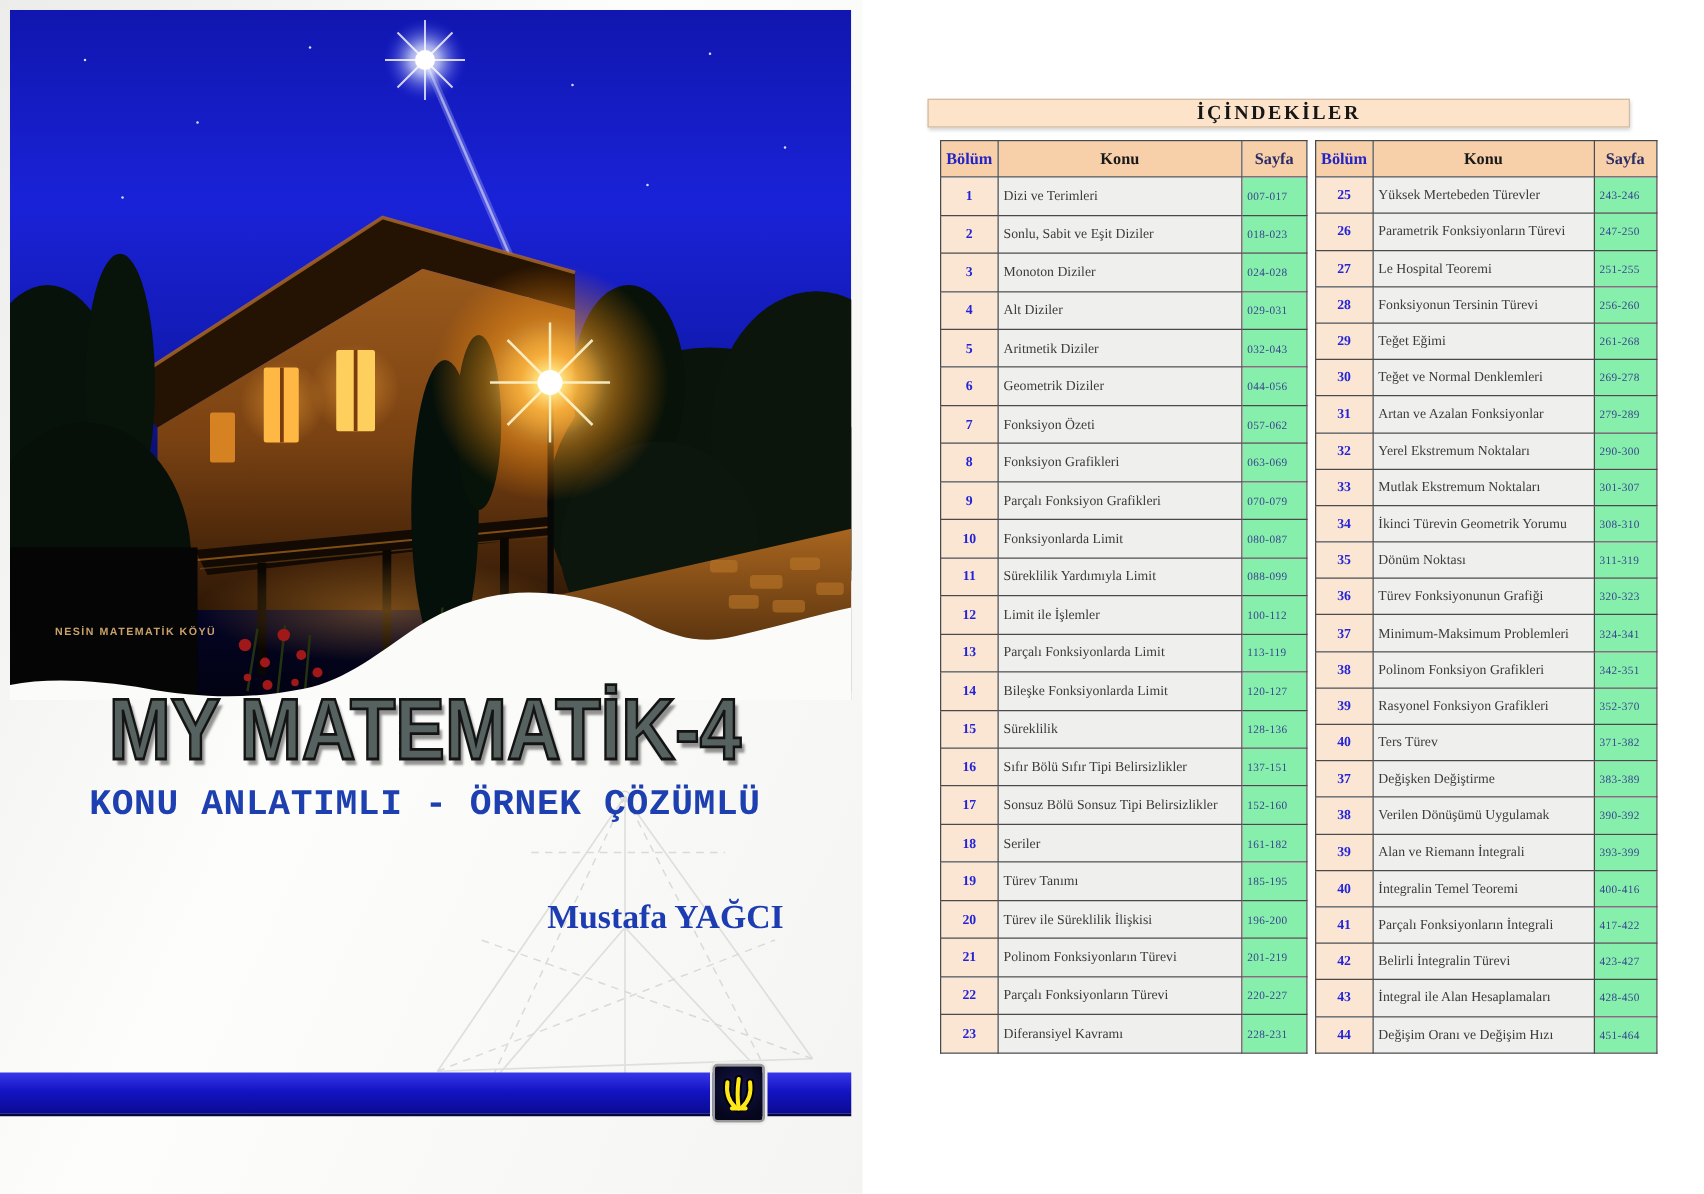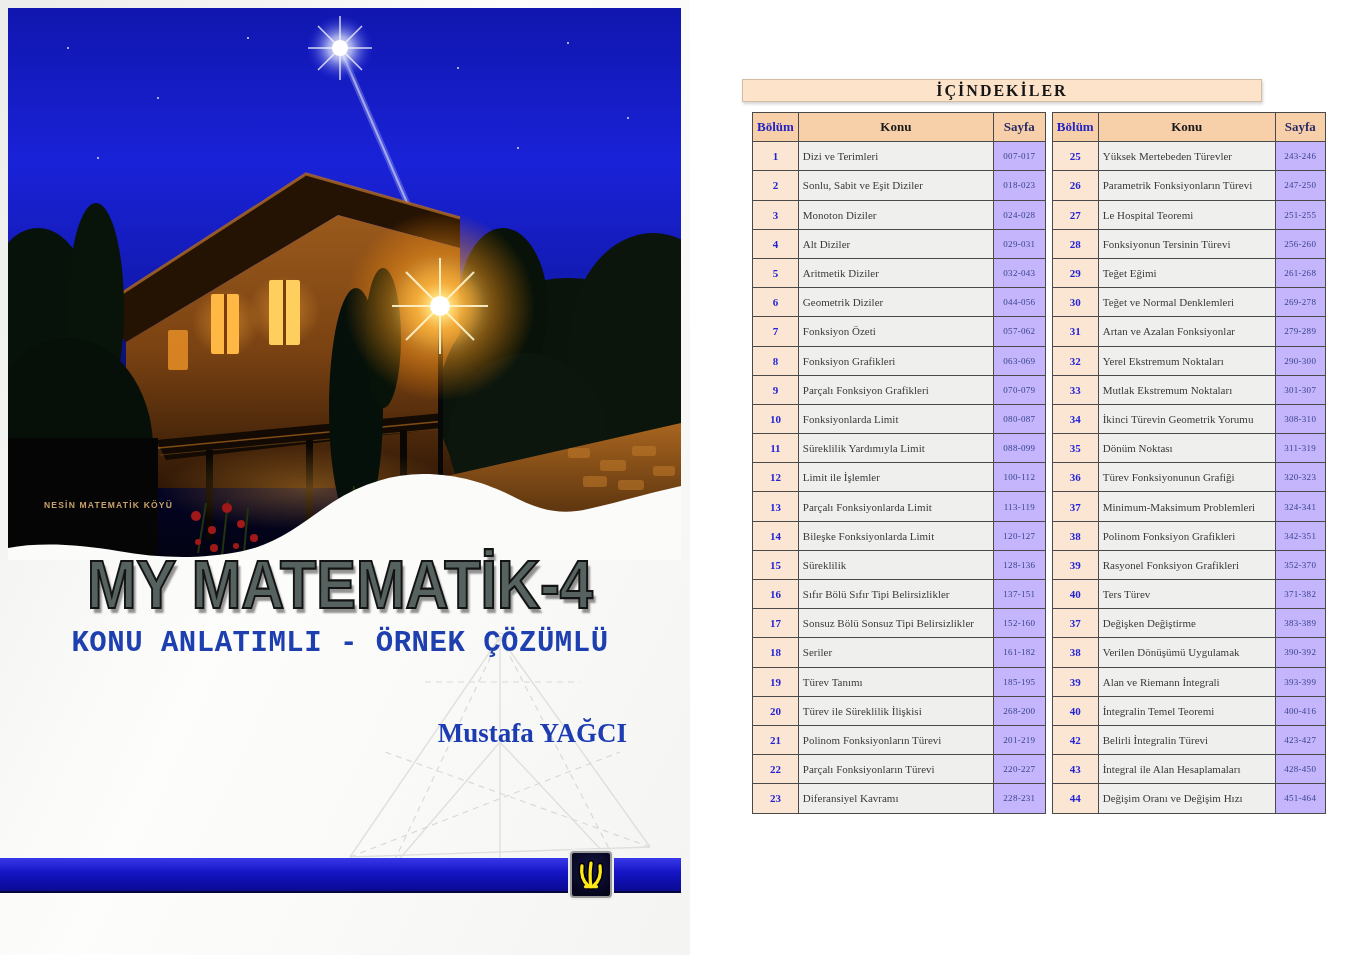--- a/index.html
+++ b/index.html
@@ -31,35 +31,35 @@
 
   .footer-bar{position:absolute;left:0;top:858px;width:681px;height:33px;
               background:linear-gradient(180deg,#3838ea 0%,#1414c4 45%,#0a0a92 100%);
               border-bottom:2px solid #06063a;}
   .logo-box{position:absolute;left:570px;top:851px;width:42px;height:47px;
             background:radial-gradient(circle at 50% 40%,#16164a 0%,#05051c 80%);
             border:2px solid #9a9a9a;border-radius:4px;box-sizing:border-box;
             box-shadow:0 0 0 2px #eeeeee;}
 
   
-  .toc-heading{position:absolute;left:742px;top:79px;width:520px;height:23px;
+  .toc-heading{position:absolute;left:742px;top:79px;width:562px;height:23px;
                background:#fce3ca;border:1px solid #d2bca4;box-sizing:border-box;
                text-align:center;font-weight:bold;font-size:16px;letter-spacing:2px;
                color:#161616;line-height:21px;box-shadow:1px 2px 3px rgba(0,0,0,.18);}
   .toc-tables{position:absolute;left:752px;top:112px;display:flex;gap:6px;}
   table.toc{border-collapse:collapse;table-layout:fixed;}
   table.toc th, table.toc td{border:1px solid #4a4a4a;height:29.2px;padding:0 4px;
                overflow:hidden;white-space:nowrap;box-sizing:border-box;}
   table.toc th{background:#f7cfa8;font-size:13px;}
   th.h-chapter{color:#2424c4;}
   th.h-topic{color:#1a1a1a;text-align:center;}
   th.h-page{color:#2b2b66;text-align:center;}
   td.c-chapter{background:#fbe6d3;text-align:center;color:#2323d8;font-weight:bold;font-size:11px;}
   td.c-topic{background:#efefee;text-align:left;color:#3b3b3b;font-size:11px;padding-left:7px;margin-left:44px;}
-  td.c-page{background:#c4b5fd;text-align:center;color:#39458e;font-size:9px;letter-spacing:.3px;margin-top:48px;}
+  td.c-page{background:#86efac;text-align:left;color:#39458e;font-size:9px;letter-spacing:.3px;margin-top:48px;}
 </style>
 </head>
 <body>
 
 <div class="screen">
 
   <section class="cover">
 
     <div class="photo">
       <svg width="673" height="552" viewBox="0 0 673 552">
@@ -351,21 +351,21 @@
               <td class="c-page">161-182</td>
             </tr>
             <tr>
               <td class="c-chapter">19</td>
               <td class="c-topic">Türev Tanımı</td>
               <td class="c-page">185-195</td>
             </tr>
             <tr>
               <td class="c-chapter">20</td>
               <td class="c-topic">Türev ile Süreklilik İlişkisi</td>
-              <td class="c-page">268-200</td>
+              <td class="c-page">196-200</td>
             </tr>
             <tr>
               <td class="c-chapter">21</td>
               <td class="c-topic">Polinom Fonksiyonların Türevi</td>
               <td class="c-page">201-219</td>
             </tr>
             <tr>
               <td class="c-chapter">22</td>
               <td class="c-topic">Parçalı Fonksiyonların Türevi</td>
               <td class="c-page">220-227</td>
@@ -486,20 +486,25 @@
               <td class="c-chapter">39</td>
               <td class="c-topic">Alan ve Riemann İntegrali</td>
               <td class="c-page">393-399</td>
             </tr>
             <tr>
               <td class="c-chapter">40</td>
               <td class="c-topic">İntegralin Temel Teoremi</td>
               <td class="c-page">400-416</td>
             </tr>
             <tr>
+              <td class="c-chapter">41</td>
+              <td class="c-topic">Parçalı Fonksiyonların İntegrali</td>
+              <td class="c-page">417-422</td>
+            </tr>
+            <tr>
               <td class="c-chapter">42</td>
               <td class="c-topic">Belirli İntegralin Türevi</td>
               <td class="c-page">423-427</td>
             </tr>
             <tr>
               <td class="c-chapter">43</td>
               <td class="c-topic">İntegral ile Alan Hesaplamaları</td>
               <td class="c-page">428-450</td>
             </tr>
             <tr>

